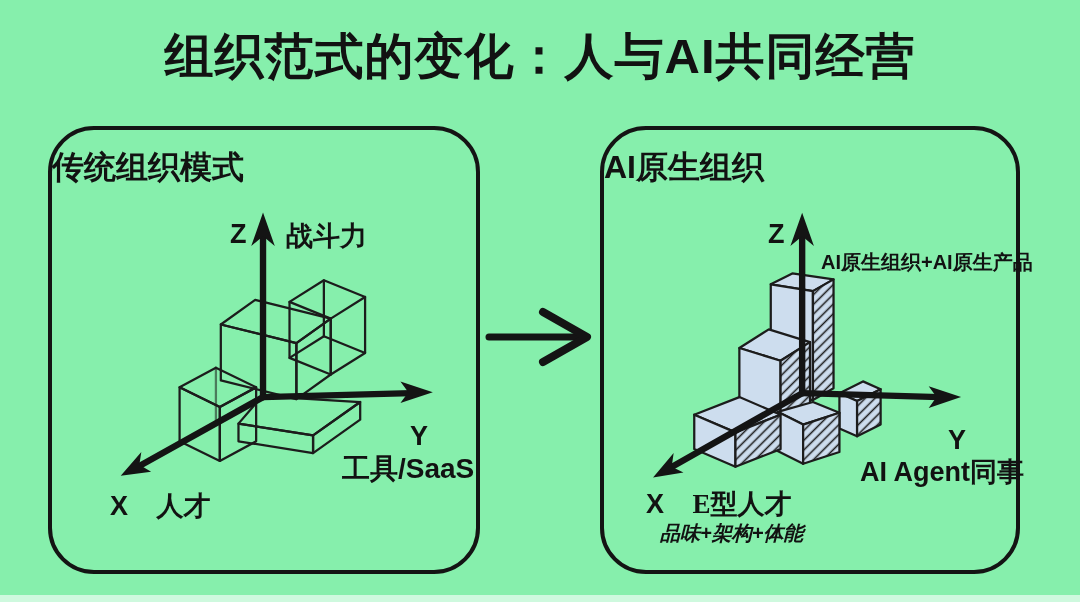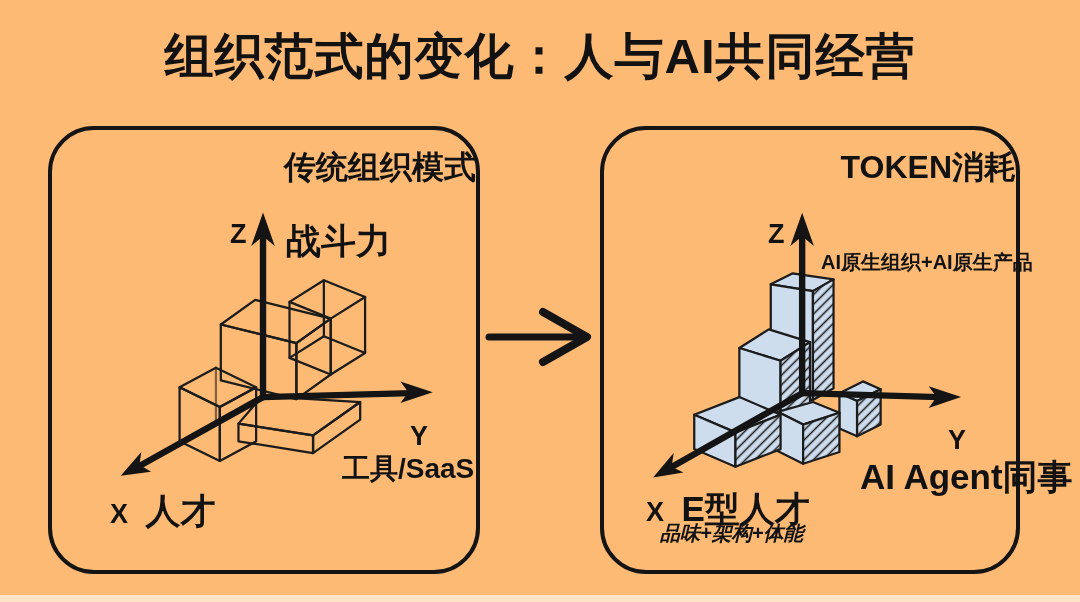--- a/index.html
+++ b/index.html
@@ -1,30 +1,30 @@
 <!DOCTYPE html>
 <html><head>
 <meta charset="utf-8">
 <style>
   html,body{margin:0;padding:0;background:#cdddee;}
-  .canvas{position:relative;width:1080px;height:602px;background:#fdba74;overflow:hidden;
+  .canvas{position:relative;width:1080px;height:602px;background:#86efac;overflow:hidden;
           color:#121212;font-family:"Liberation Sans","DejaVu Sans",sans-serif;}
   .main-title{position:absolute;top:24px;left:0;width:100%;text-align:center;
               font-size:49px;font-weight:800;letter-spacing:1px;}
   .panel{position:absolute;top:126px;height:448px;border:4px solid #141414;border-radius:46px;box-sizing:border-box;}
   .panel-left{left:48px;width:432px;}
   .panel-right{left:600px;width:420px;}
-  .panel-title{position:absolute;top:16px;left:0;width:100%;text-align:right;
+  .panel-title{position:absolute;top:16px;left:0;width:100%;text-align:left;
                font-size:32px;font-weight:700;}
   .label{position:absolute;font-weight:700;white-space:nowrap;line-height:1.1;}
   .axis-letter{font-size:27px;}
-  .axis-label{font-size:35px;}
+  .axis-label{font-size:27px;}
   .sub{font-size:20px;}
   .xrow span{display:inline-block;}
-  .xrow .gap{margin-left:13px;}
+  .xrow .gap{margin-left:24px;font-family:Liberation Serif, serif;}
   svg.scene{position:absolute;left:0;top:0;width:100%;height:100%;}
   .mid-arrow{position:absolute;left:483px;top:300px;width:120px;height:74px;}
   .bottom-strip{position:absolute;left:0;right:0;bottom:0;height:7px;background:rgba(255,255,255,0.6);}
 </style>
 </head>
 <body>
 
 <div class="canvas">
 
   <div class="main-title">组织范式的变化：人与AI共同经营</div>
@@ -77,21 +77,21 @@
   </div>
 
   <svg class="mid-arrow" viewBox="0 0 120 74">
     <g stroke="#141414" fill="none" stroke-linecap="round" stroke-linejoin="round">
       <line x1="6" y1="37" x2="98" y2="37" stroke-width="7"></line>
       <polyline points="60,12 104,37 60,62" stroke-width="8"></polyline>
     </g>
   </svg>
 
   <div class="panel panel-right">
-    <div class="panel-title">TOKEN消耗</div>
+    <div class="panel-title">AI原生组织</div>
 
     <svg class="scene" viewBox="0 0 420 448">
       <defs>
         <pattern id="hatch" patternUnits="userSpaceOnUse" width="7" height="7" patternTransform="rotate(-45)">
           <rect width="7" height="7" fill="#cdddee"></rect>
           <line x1="0" y1="3.5" x2="7" y2="3.5" stroke="#1c1c1c" stroke-width="1.6"></line>
         </pattern>
       </defs>
 
       <g stroke="#1c1c1c" stroke-width="2.3" stroke-linejoin="round" stroke-linecap="round">

